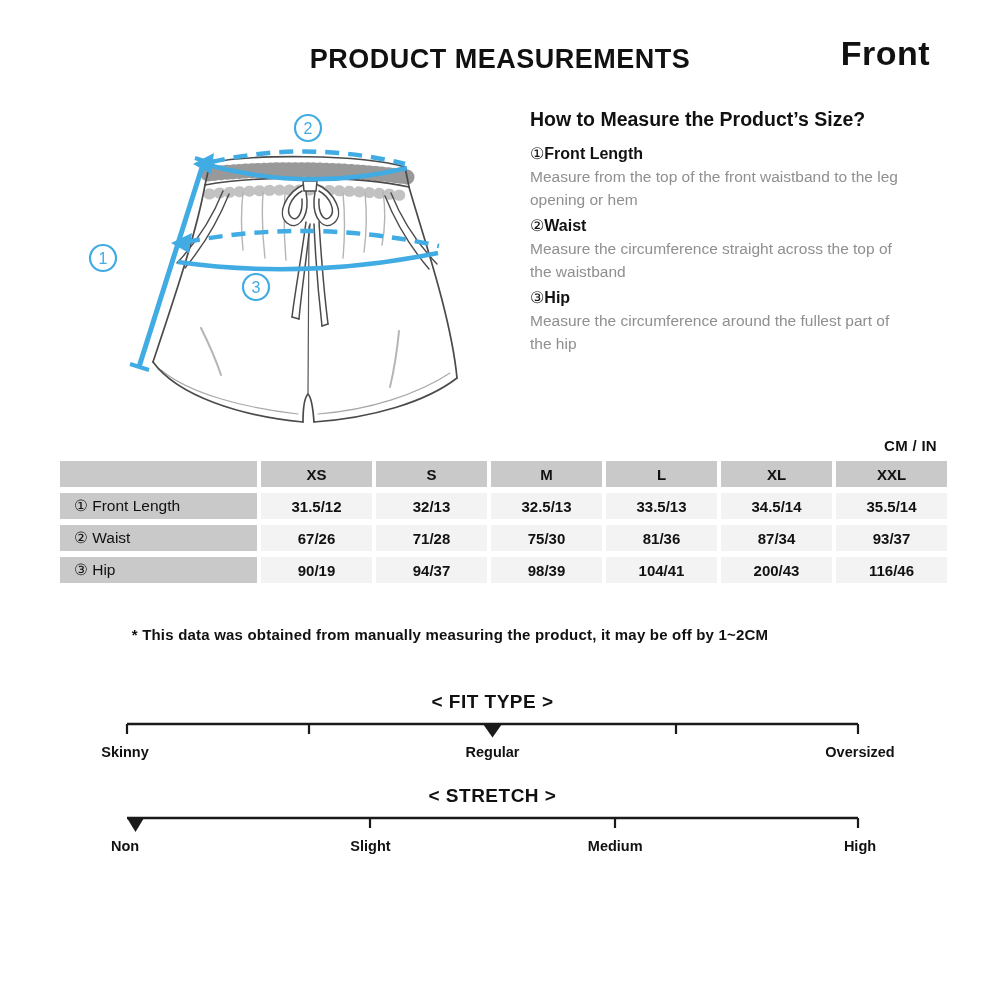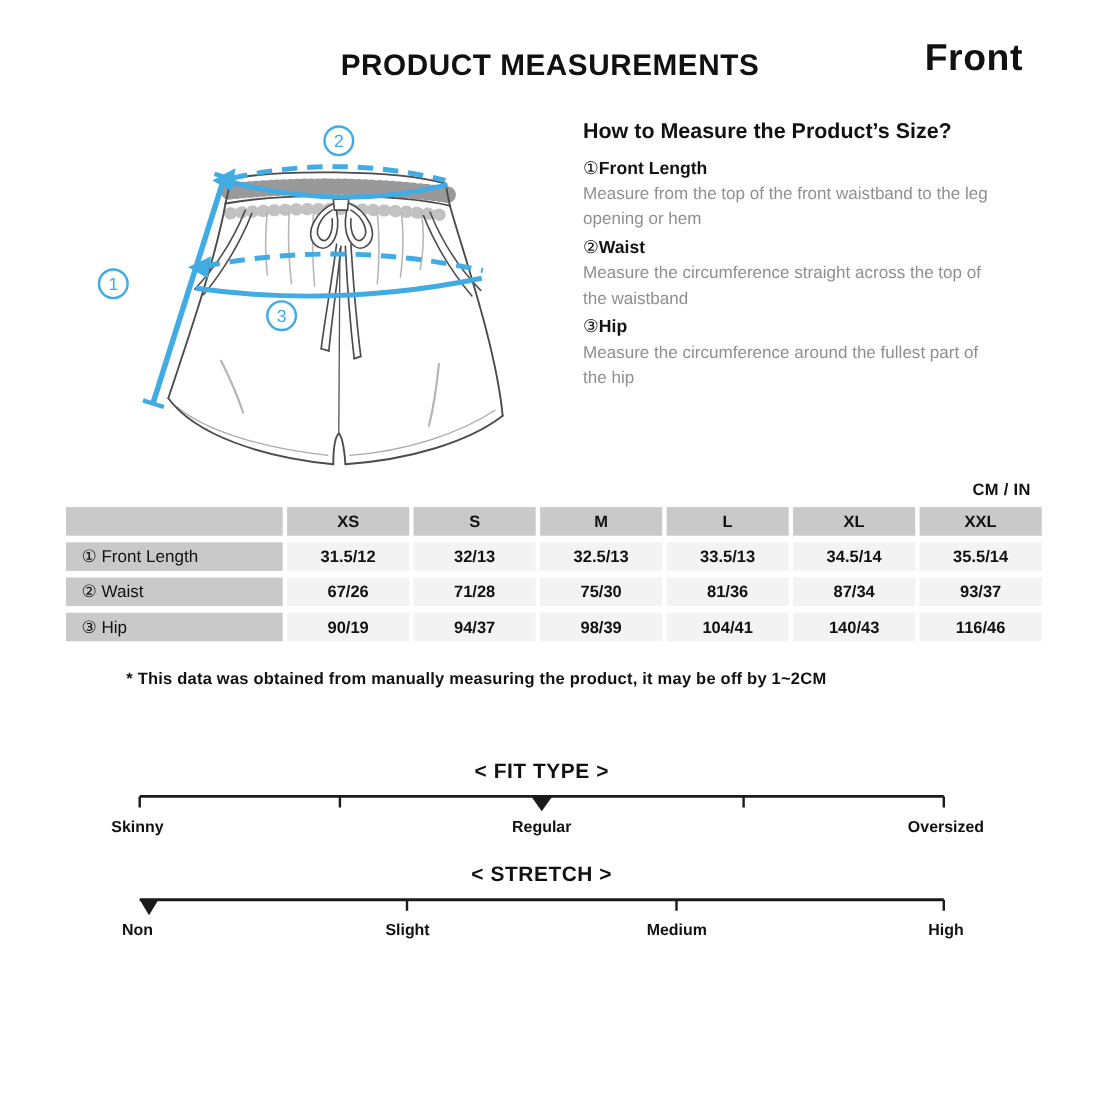--- a/index.html
+++ b/index.html
@@ -25,21 +25,21 @@
   
   .unit-label{position:absolute;top:437px;right:63px;font-size:15px;font-weight:bold;letter-spacing:.3px;}
   table.size-table{position:absolute;left:56px;top:455px;border-collapse:separate;border-spacing:4px 6px;}
   .size-table th,.size-table td{height:26px;padding:0;}
   .size-table th.size-h{width:111px;background:#c9c9c9;font-size:15px;font-weight:bold;text-align:center;}
   .size-table th.corner{width:183px;background:#c9c9c9;}
   .size-table td.rowlabel{width:183px;background:#c9c9c9;font-size:15.5px;text-align:left;padding-left:14px;font-weight:normal;}
   .size-table td.val{width:111px;background:#f3f3f3;font-size:15px;font-weight:bold;text-align:center;}
 
   .disclaimer{position:absolute;top:609px;left:0;width:866px;text-align:center;
-              font-size:15px;font-weight:bold;letter-spacing:.2px;margin:0;}
+              font-size:15px;font-weight:bold;letter-spacing:.2px;margin:17px;}
 
   
   .scale{position:absolute;left:125px;width:735px;}
   .scale-fit{top:691px;}
   .scale-stretch{top:785px;}
   .scale h3{margin:0 0 9px 0;text-align:center;font-size:19px;font-weight:bold;letter-spacing:.5px;}
   .scale svg{display:block;}
   .scale .labels{position:relative;height:20px;margin-top:5px;}
   .scale .labels span{position:absolute;transform:translateX(-50%);white-space:nowrap;
                       font-size:14.5px;font-weight:bold;top:0;}
@@ -187,21 +187,21 @@
         <td class="val">81/36</td>
         <td class="val">87/34</td>
         <td class="val">93/37</td>
       </tr>
       <tr>
         <td class="rowlabel"><span>③</span> <span>Hip</span></td>
         <td class="val">90/19</td>
         <td class="val">94/37</td>
         <td class="val">98/39</td>
         <td class="val">104/41</td>
-        <td class="val">140/43</td>
+        <td class="val">200/43</td>
         <td class="val">116/46</td>
       </tr>
     </tbody>
   </table>
 
   <p class="disclaimer">* This data was obtained from manually measuring the product, it may be off by 1~2CM</p>
 
   <div class="scale scale-fit">
     <h3>&lt; FIT TYPE &gt;</h3>
     <svg width="735" height="17" viewBox="0 0 735 17">

